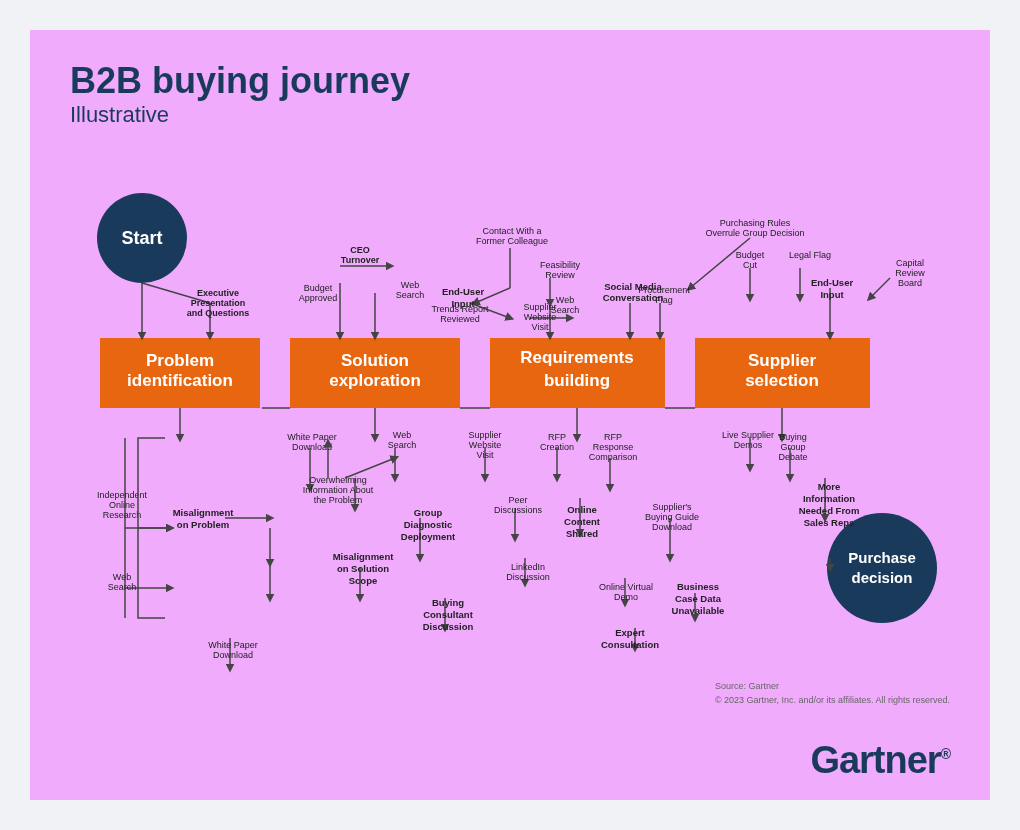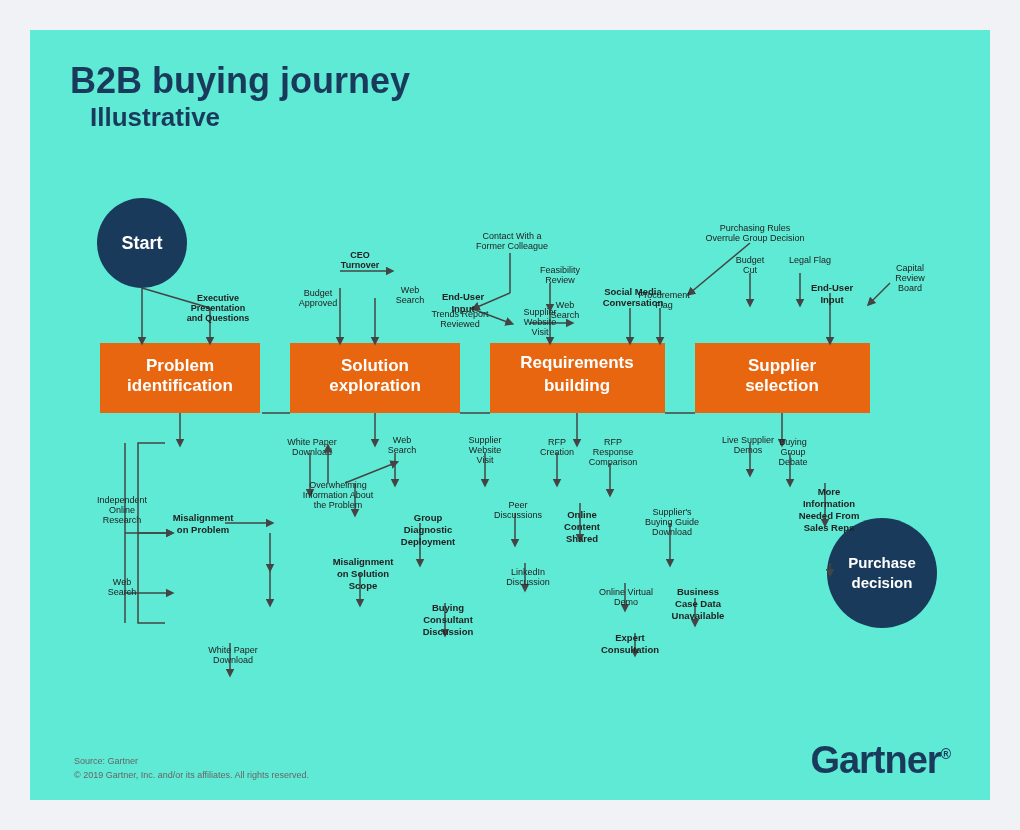--- a/index.html
+++ b/index.html
@@ -5,40 +5,39 @@
     * { box-sizing: border-box; margin: 0; padding: 0; }
     body {
       width: 1020px;
       height: 830px;
       background: #f0f2f5;
       font-family: Arial, sans-serif;
       overflow: hidden;
       position: relative;
     }
     .page {
-      background: #5eead4;
+      background: #f0abfc;
       width: 960px;
       height: 770px;
       margin: 30px auto;
       padding: 30px 40px 20px 40px;
       position: relative;
     }
     .title-section {
       margin-bottom: 8px;
     }
     .main-title {
       font-size: 36px;
       font-weight: 900;
       color: #1a3a5c;
     }
     .subtitle {
-      font-size: 26px;
-      font-weight: 700;
+      font-size: 22px;
+      font-weight: 400;
       color: #1a3a5c;
-      margin-left: 20px;
     }
 
     
     .diagram {
       position: relative;
       width: 100%;
       height: 580px;
       margin-top: 10px;
     }
 
@@ -48,25 +47,26 @@
       top: 0;
       left: 0;
       width: 100%;
       height: 100%;
       pointer-events: none;
     }
 
     .footer {
       position: absolute;
       bottom: 18px;
-      left: 44px;
+      left: 32px;
       right: 40px;
       display: flex;
       justify-content: space-between;
       align-items: flex-end;
+      flex-direction: column;
     }
     .footer-left {
       font-size: 9px;
       color: #666;
       line-height: 1.5;
     }
     .gartner-logo {
       font-size: 38px;
       font-weight: 900;
       color: #1a3a5c;
@@ -361,19 +361,19 @@
       <line x1="192" y1="270" x2="220" y2="270" stroke="#444" stroke-width="1.5"></line>
       <line x1="390" y1="270" x2="420" y2="270" stroke="#444" stroke-width="1.5"></line>
       <line x1="595" y1="270" x2="625" y2="270" stroke="#444" stroke-width="1.5"></line>
     </svg>
 
   </div>
 
   <div class="footer">
     <div class="footer-left">
       <div>Source: Gartner</div>
-      <div>© 2019 Gartner, Inc. and/or its affiliates. All rights reserved.</div>
+      <div>© 2023 Gartner, Inc. and/or its affiliates. All rights reserved.</div>
     </div>
     <div class="gartner-logo">
       <span>Gartner</span><sup>®</sup>
     </div>
   </div>
 </div>
 
 </body></html>

